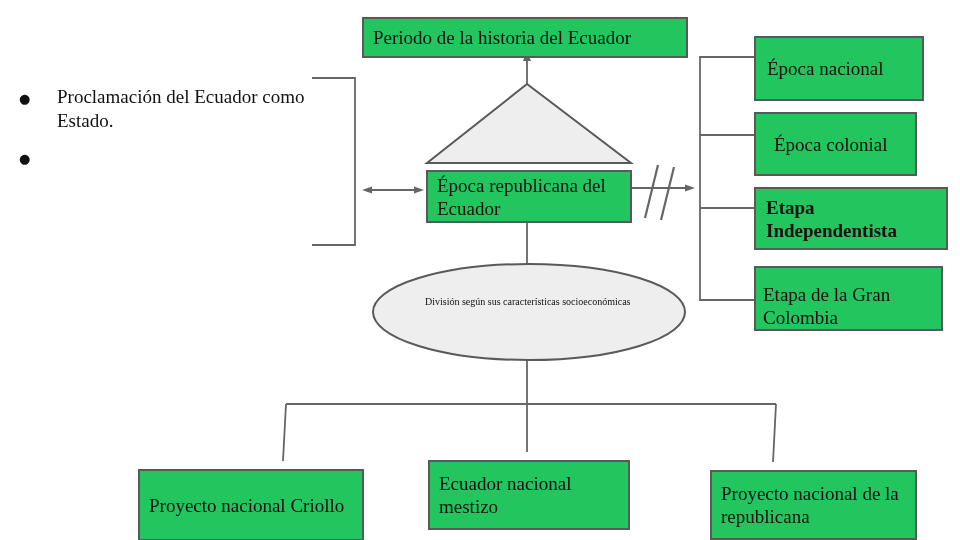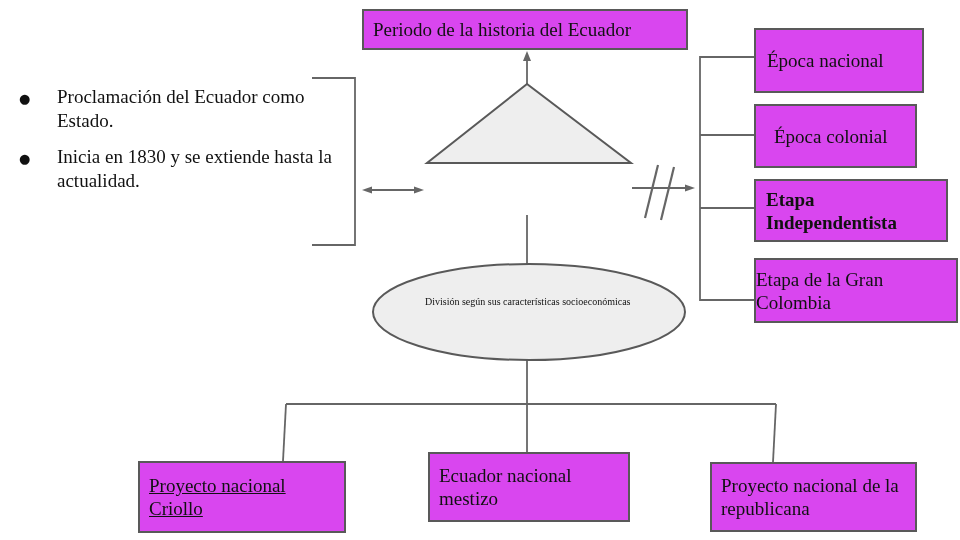--- a/index.html
+++ b/index.html
@@ -9,39 +9,40 @@
     background: #ffffff;
     font-family: "Liberation Serif", "DejaVu Serif", serif;
     color: #111111;
     overflow: hidden;
   }
   #canvas { position: absolute; inset: 0; width: 960px; height: 540px; }
   #connectors { position: absolute; left: 0; top: 0; width: 960px; height: 540px; }
 
   .shape-box {
     position: absolute;
-    background: #d946ef;
+    background: #22c55e;
     border: 2px solid #595959;
     display: flex;
     align-items: center;
     font-size: 19px;
     line-height: 23px;
     padding-left: 9px;
     padding-right: 4px;
+    margin-top: 8px;
   }
   .top-box     { left: 362px; top: 9px;   width: 326px; height: 41px; }
   .center-box  { left: 426px; top: 162px; width: 206px; height: 53px; }
 
   .rb  { left: 754px; }
   .rb1 { top: 28px;  width: 170px; height: 65px; padding-left: 11px; }
   .rb2 { top: 104px; width: 163px; height: 64px; padding-left: 18px; }
   .rb3 { top: 179px; width: 194px; height: 63px; padding-left: 10px; font-weight: bold; }
-  .rb4 { top: 258px; width: 204px; height: 65px; padding-left: 0; }
+  .rb4 { top: 258px; width: 189px; height: 65px; padding-left: 7px; align-items: flex-end; }
 
-  .bb1 { left: 138px; top: 461px; width: 208px; height: 72px; text-decoration: underline; }
+  .bb1 { left: 138px; top: 461px; width: 226px; height: 72px; }
   .bb2 { left: 428px; top: 452px; width: 202px; height: 70px; }
   .bb3 { left: 710px; top: 462px; width: 207px; height: 70px; }
 
   .ellipse-label {
     position: absolute;
     left: 425px; top: 291px; width: 248px;
     font-size: 10px;
     line-height: 22px;
   }
 
@@ -108,24 +109,26 @@
     <span>Periodo de la historia del Ecuador</span>
   </div>
 
   <ul class="notes">
     <li>
       <span class="bullet">●</span>
       <span class="note-text">Proclamación del Ecuador como Estado.</span>
     </li>
     <li>
       <span class="bullet">●</span>
-      <span class="note-text">Inicia en 1830 y se extiende hasta la actualidad.</span>
     </li>
   </ul>
 
+  <div class="shape-box center-box">
+    <span>Época republicana del Ecuador</span>
+  </div>
 
   <div class="shape-box rb rb1">
     <span>Época nacional</span>
   </div>
   <div class="shape-box rb rb2">
     <span>Época colonial</span>
   </div>
   <div class="shape-box rb rb3">
     <span>Etapa Independentista</span>
   </div>

